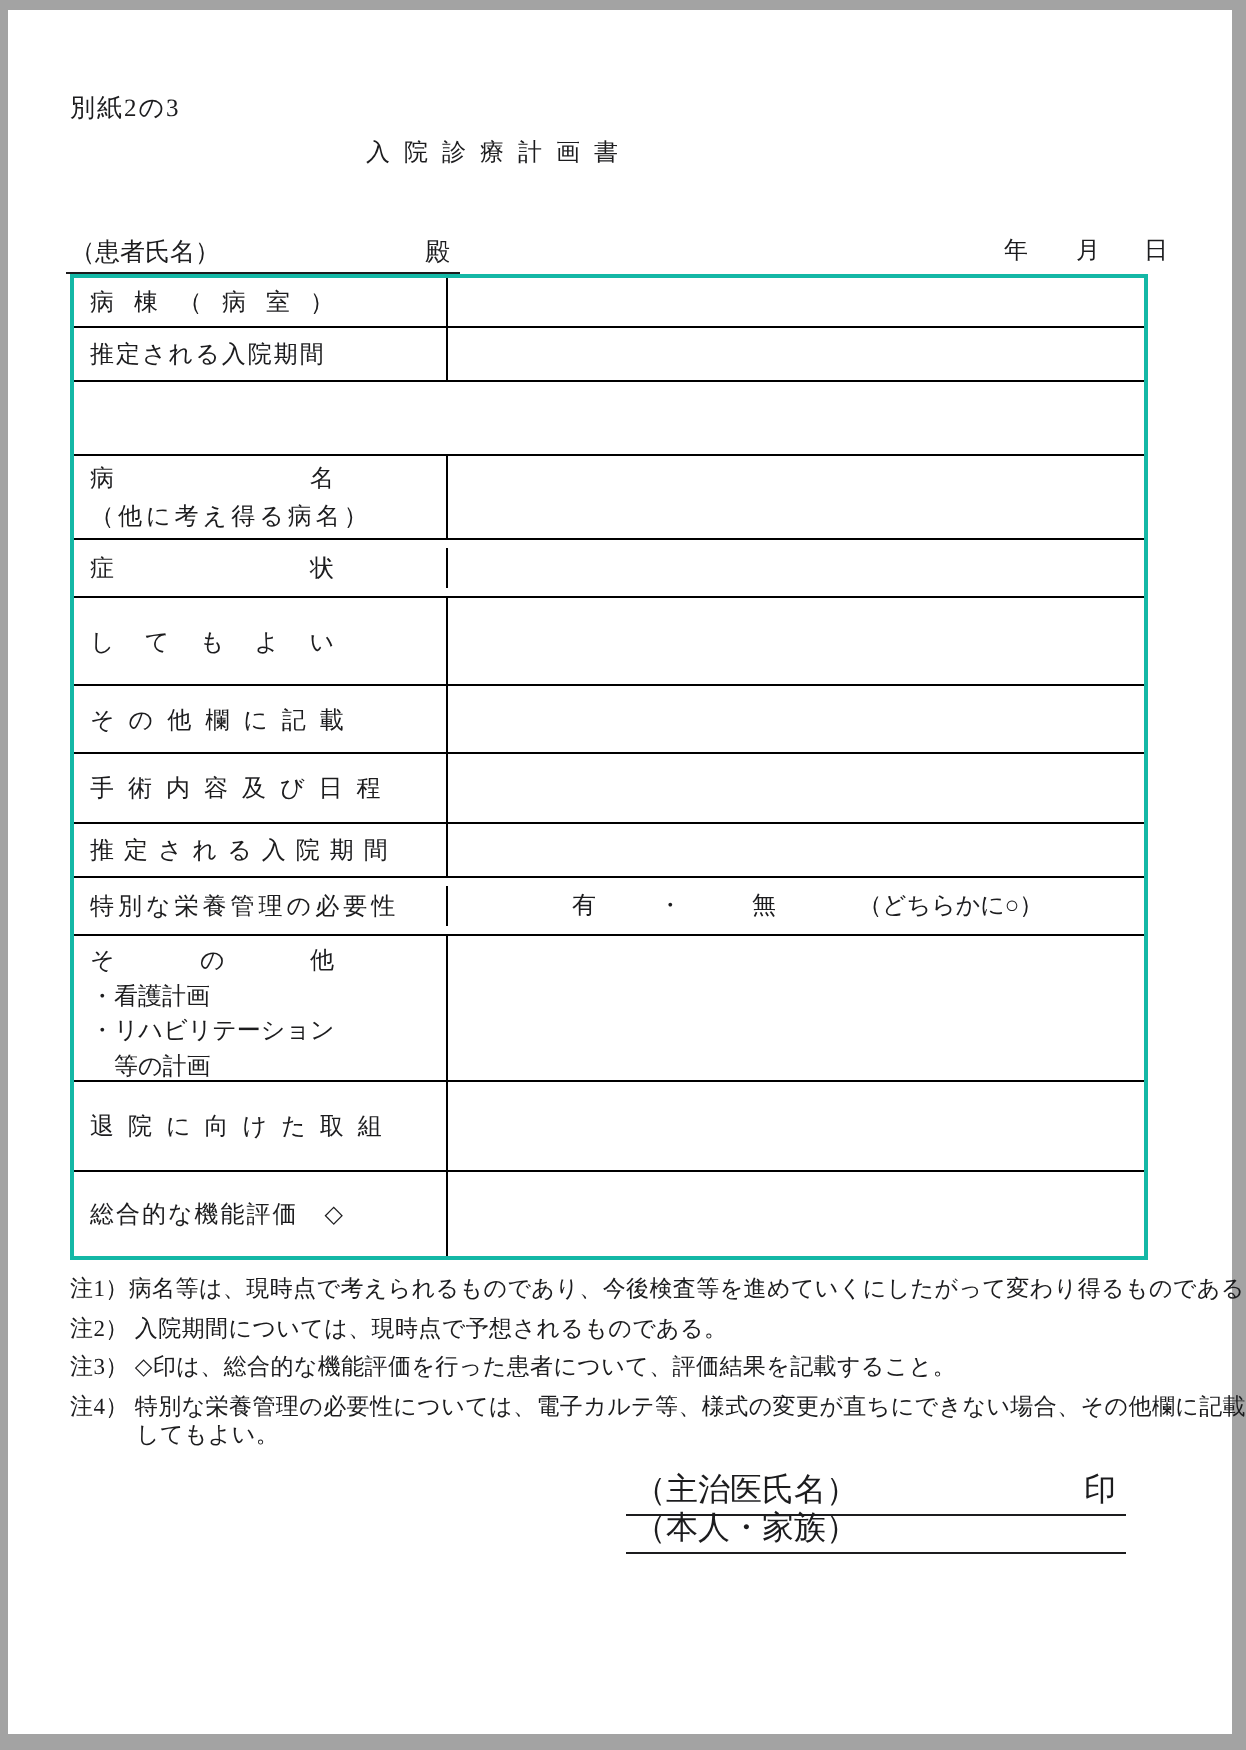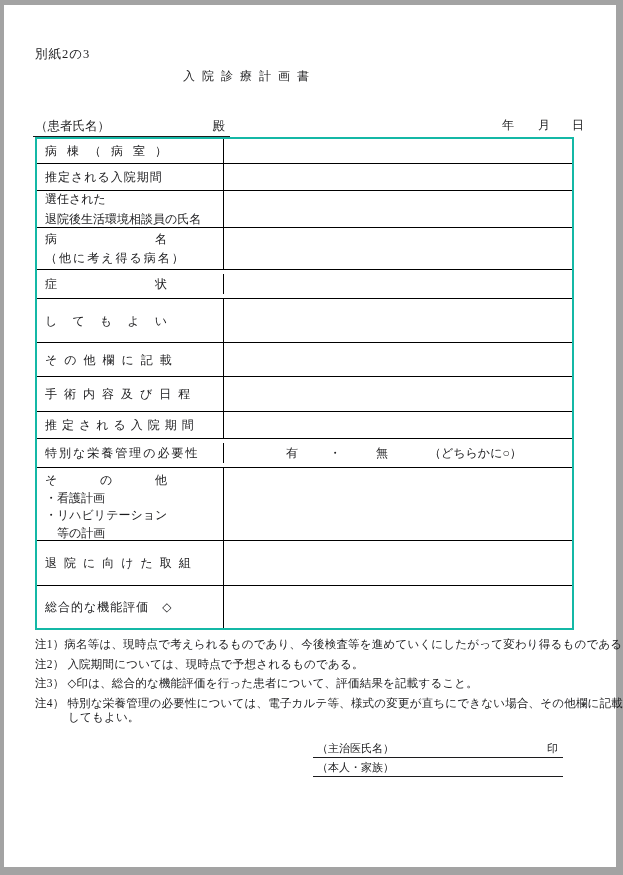--- a/index.html
+++ b/index.html
@@ -126,21 +126,21 @@
   .note-5 { top: 710px; left: 68px; }
 
   .sig-line {
     left: 313px;
     width: 250px; height: 19px;
     border-bottom: 1px solid #1c1c1e;
     display: flex;
     justify-content: space-between;
     align-items: flex-end;
     padding: 0 5px 1px 4px;
-    font-size: 11px;
+    font-size: 16px;
   }
   .sig-physician { top: 739px; }
   .sig-family    { top: 758px; }
 </style>
 </head>
 <body>
 
 <div class="frame">
   <div class="page"></div>
 
@@ -169,24 +169,20 @@
     </div>
 
     <div class="trow h27">
       <div class="tlabel">
         <div class="ls1">推定される入院期間</div>
       </div>
       <div class="tvalue"></div>
     </div>
 
     <div class="trow h37">
-      <div class="tlabel">
-        <div>選任された</div>
-        <div>退院後生活環境相談員の氏名</div>
-      </div>
       <div class="tvalue"></div>
     </div>
 
     <div class="trow h42">
       <div class="tlabel lh19">
         <div class="spread">病名</div>
         <div class="ls2">（他に考え得る病名）</div>
       </div>
       <div class="tvalue"></div>
     </div>

